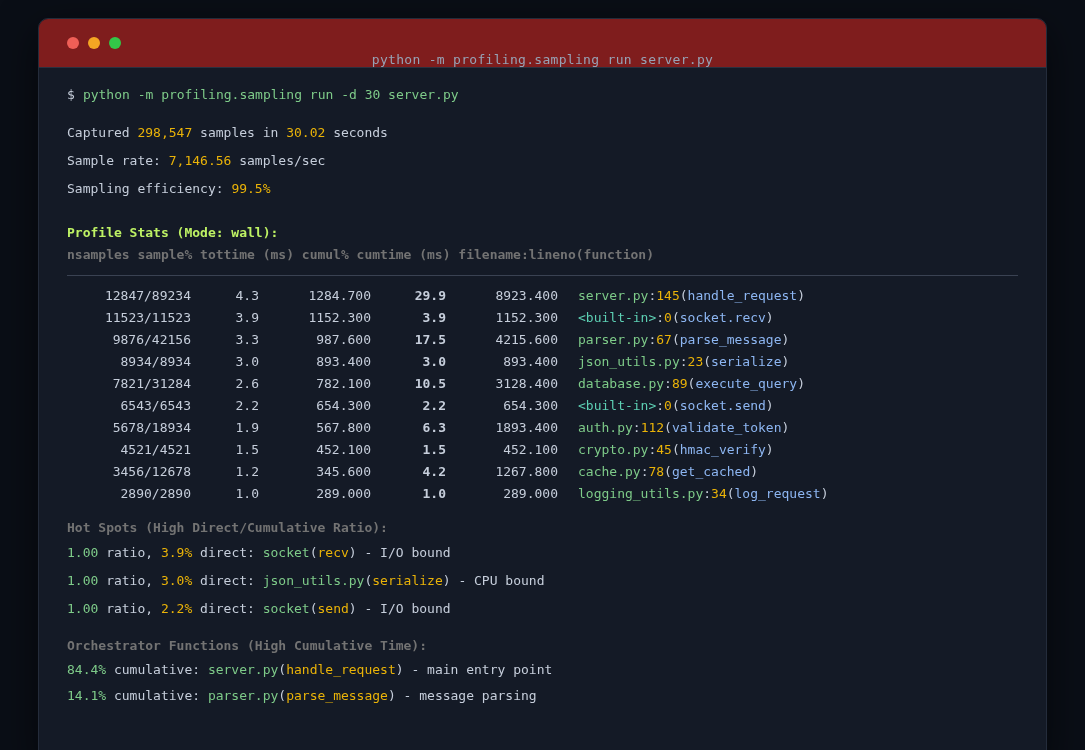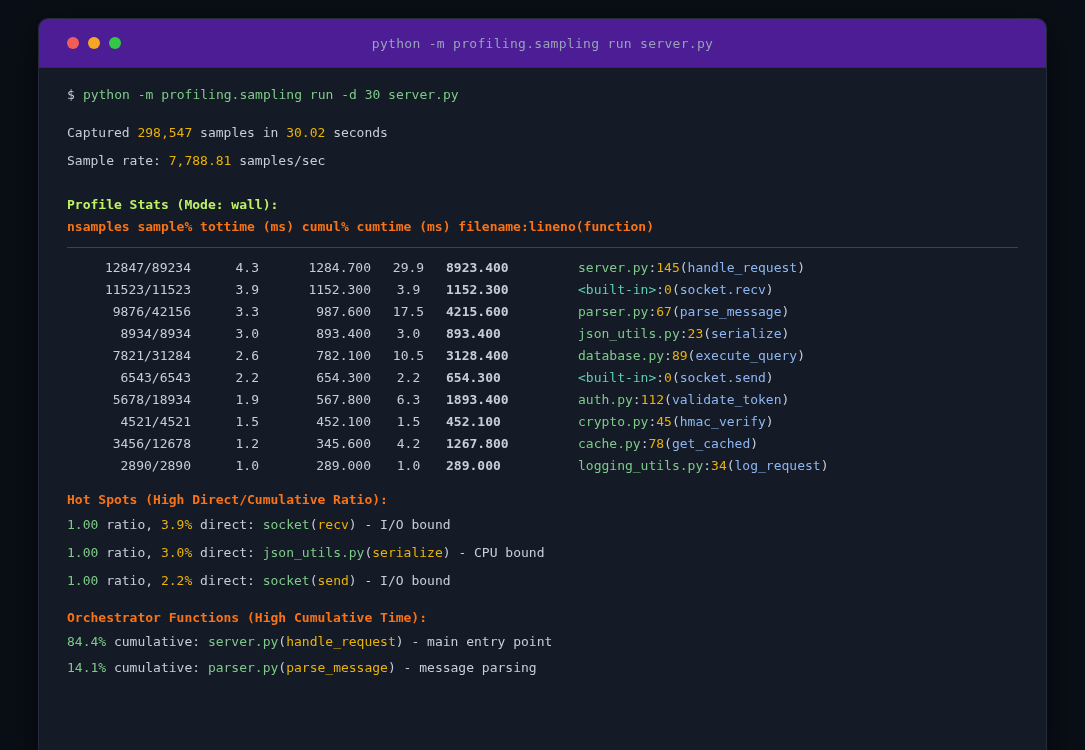--- a/index.html
+++ b/index.html
@@ -16,24 +16,24 @@
     background: #141a26;
     border: 1px solid #242c3b;
     border-radius: 10px;
     box-shadow: 0 12px 40px rgba(0,0,0,0.55);
     overflow: hidden;
     box-sizing: border-box;
   }
   .titlebar {
     position: relative;
     height: 48px;
-    background: #4c1d95;
+    background: #7f1d1d;
     border-bottom: 1px solid #2a3140;
     display: flex;
-    align-items: center;
+    align-items: flex-end;
     justify-content: center;
   }
   .traffic {
     position: absolute;
     left: 28px; top: 0;
     height: 100%;
     display: flex;
     align-items: center;
     gap: 9px;
   }
@@ -57,33 +57,33 @@
   .mt12 { margin-top: 12px; }
   .mt16 { margin-top: 16px; }
   .mt22 { margin-top: 22px; }
   .mt26 { margin-top: 26px; }
   .prompt { color: #c6cedb; margin-right: 0.62em; }
   .green  { color: #7ecb89; }
   .orange { color: #eab308; }
   .blue-h { color: #bef264; font-weight: bold; }
   .blue-fn{ color: #8db6f2; }
   .teal   { color: #5dd0b4; }
-  .bold-w { color: #f97316; font-weight: bold; }
+  .bold-w { color: #737373; font-weight: bold; }
   .divider {
     border: 0;
     border-top: 1px solid #3a4252;
     margin: 9px 0;
   }
   .ptable { margin-top: 4px; }
   .trow { display: flex; height: 22px; white-space: pre; }
   .c1 { width: 124px; text-align: right; }
   .c2 { width: 68px;  text-align: right; }
   .c3 { width: 112px; text-align: right; }
-  .c4 { width: 75px;  text-align: center; }
-  .c5 { width: 112px; text-align: left; font-weight: bold; }
+  .c4 { width: 75px;  text-align: right; font-weight: bold; }
+  .c5 { width: 112px; text-align: right; }
   .c6 { padding-left: 20px; text-align: left; }
   .hs-line  { white-space: pre; line-height: 28px; }
   .orch-line{ white-space: pre; line-height: 26px; }
 </style>
 </head>
 <body>
 
 <div class="window">
   <div class="titlebar">
     <div class="traffic">
@@ -93,22 +93,23 @@
     </div>
     <span class="titletext">python -m profiling.sampling run server.py</span>
   </div>
 
   <div class="t-body">
 
     <div class="line"><span class="prompt">$</span><span class="green">python -m profiling.sampling run -d 30 server.py</span></div>
 
     <div class="line mt16"><span>Captured </span><span class="orange">298,547</span><span> samples in </span><span class="orange">30.02</span><span> seconds</span></div>
 
-    <div class="line mt6"><span>Sample rate: </span><span class="orange">7,788.81</span><span> samples/sec</span></div>
+    <div class="line mt6"><span>Sample rate: </span><span class="orange">7,146.56</span><span> samples/sec</span></div>
 
+    <div class="line mt6"><span>Sampling efficiency: </span><span class="orange">99.5%</span></div>
 
     <div class="line mt22 blue-h">Profile Stats (Mode: wall):</div>
 
     <div class="line bold-w">nsamples sample% tottime (ms) cumul% cumtime (ms) filename:lineno(function)</div>
 
     <hr class="divider">
 
     <div class="ptable">
 
       <div class="trow"><span class="c1">12847/89234</span><span class="c2">4.3</span><span class="c3">1284.700</span><span class="c4">29.9</span><span class="c5">8923.400</span><span class="c6"><span class="green">server.py</span><span>:</span><span class="orange">145</span><span>(</span><span class="blue-fn">handle_request</span><span>)</span></span></div>

